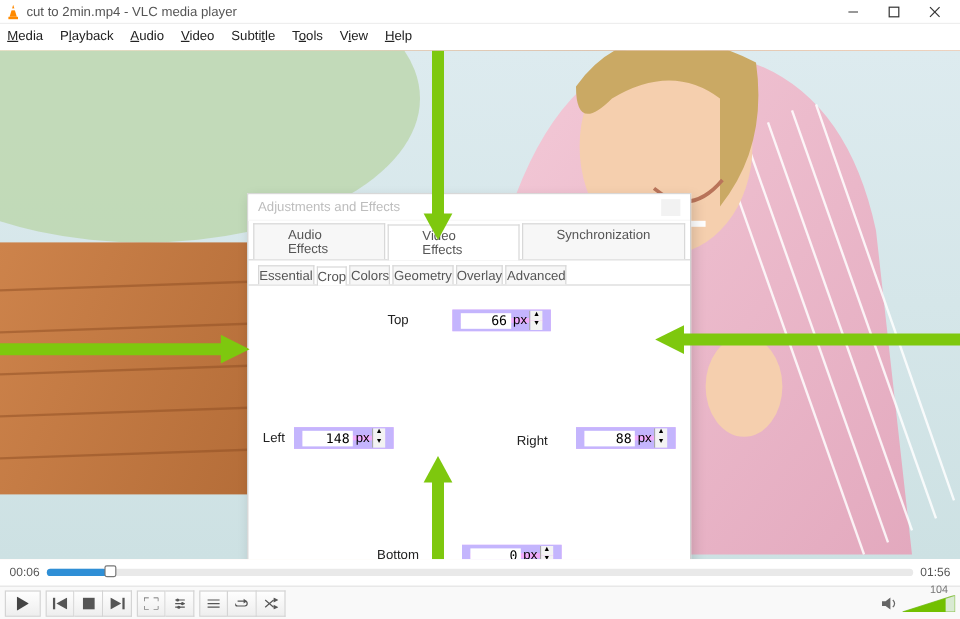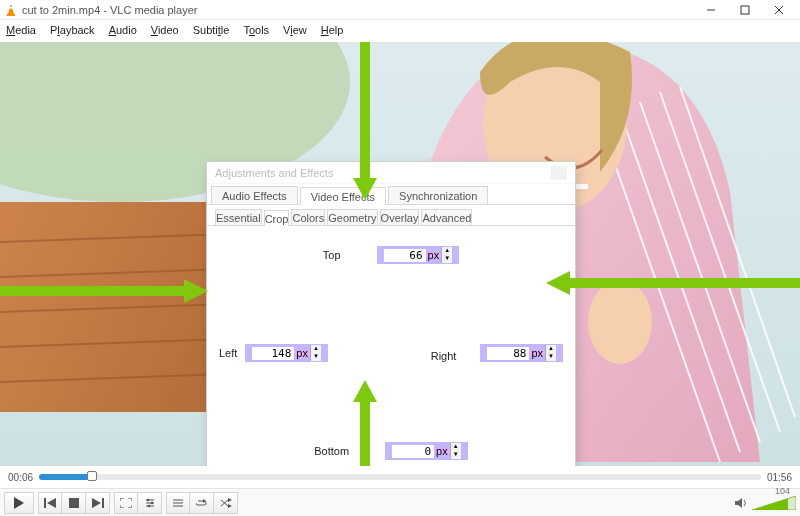--- a/index.html
+++ b/index.html
@@ -12,21 +12,21 @@
 .menubar { height: 20px; display: flex; align-items: center; padding: 0 6px; gap: 14px; background: #fff; }
 .menu-item { font-size: 11px; color: #222; }
 .menu-u { text-decoration: underline; }
 .video-area { position: absolute; left: 0; right: 0; top: 42px; bottom: 50px; background: linear-gradient(135deg, #e9cfa5 0%, #c7926a 40%, #e4a67a 60%, #f1d9e7 100%); overflow: hidden; }
 .video-area svg { width: 100%; height: 100%; }
 .dialog { position: absolute; left: 206px; top: 119px; width: 370px; background: #fff; border: 1px solid #d0d0d0; box-shadow: 2px 4px 10px rgba(0,0,0,0.15); }
 .dlg-title { height: 22px; display: flex; align-items: center; padding: 0 8px; background: #fff; border-bottom: 1px solid #f7f7f7; }
 .dlg-title-text { flex: 1; color: #bdbdbd; font-size: 11px; }
 .dlg-close { width: 16px; height: 14px; background: #f2f2f2; }
 .tab-row { display: flex; padding: 2px 4px 0; border-bottom: 1px solid #d8d8d8; gap: 2px; font-family: "SimSun", monospace; }
-.tab { padding: 3px 10px 2px; border: 1px solid #d8d8d8; border-bottom: none; background: #f7f7f7; color: #555; font-size: 11px; }
+.tab { padding: 3px 28px 2px; border: 1px solid #d8d8d8; border-bottom: none; background: #f7f7f7; color: #555; font-size: 11px; }
 .tab.active { background: #fff; position: relative; top: 1px; }
 .tab-row.sub { padding: 4px 8px 0; font-size: 11px; }
 .tab-row.sub .tab { padding: 2px 0 1px; }
 .crop-body { padding: 18px 12px 8px; position: relative; min-height: 210px; font-family: "SimSun", monospace; }
 .crop-row { display: flex; align-items: center; justify-content: center; gap: 8px; margin: 2px 0; }
 .crop-row.mid { justify-content: space-between; margin: 80px 0; }
 .crop-lbl { font-size: 11px; color: #222; }
 .spin { display: inline-flex; align-items: center; border: 7px solid #c4b5fd; height: 18px; background: #f0abfc; }
 .spin input { width: 42px; border: none; text-align: right; font-size: 11px; padding-right: 3px; font-family: "SimSun", monospace; }
 .spin-unit { font-size: 11px; padding: 0 2px; }

